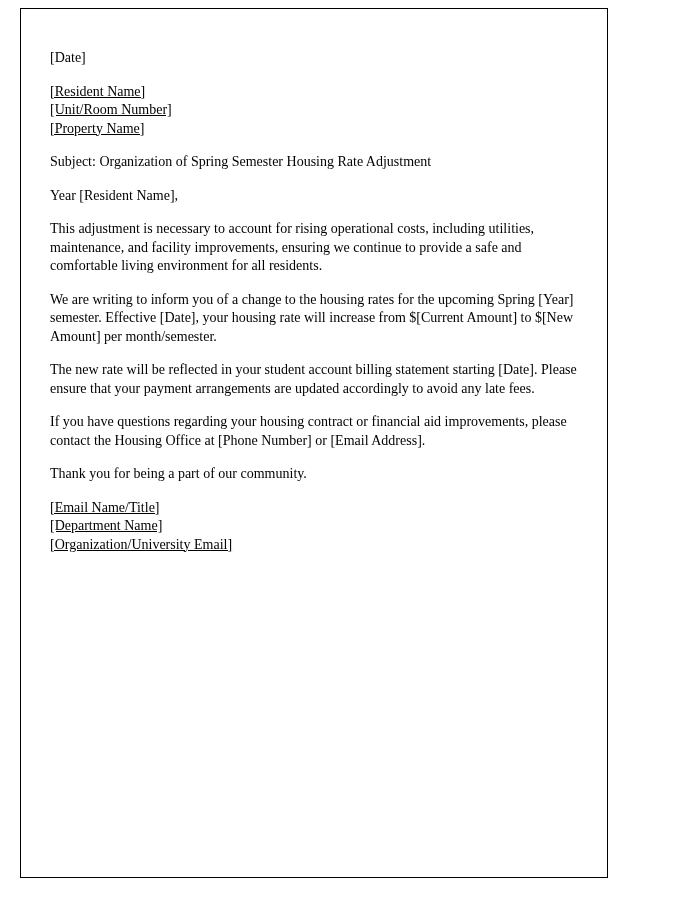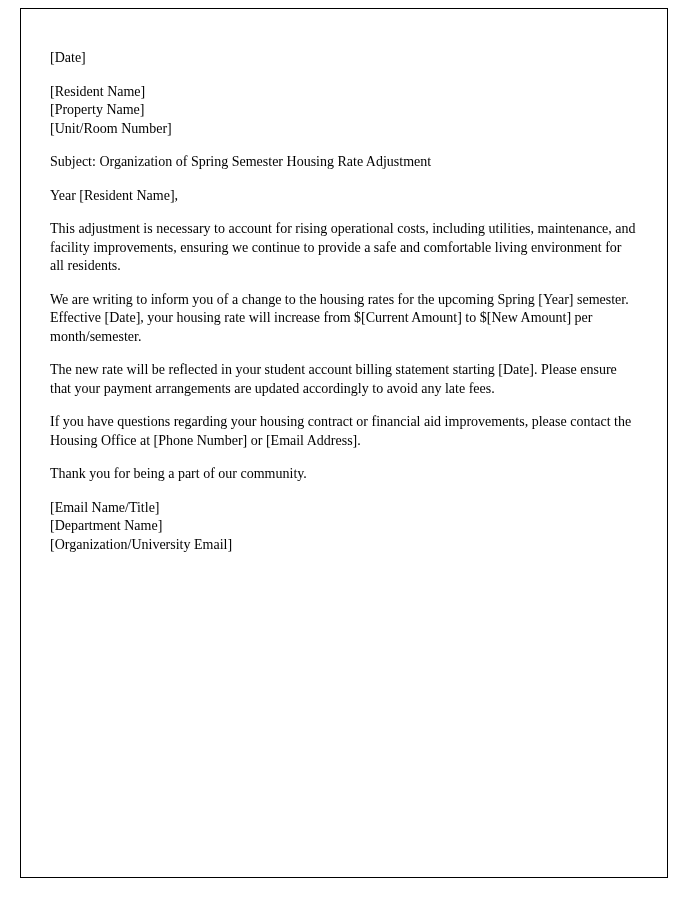--- a/index.html
+++ b/index.html
@@ -13,55 +13,56 @@
   .canvas {
     position: relative;
     width: 700px;
     height: 900px;
     background: #ffffff;
   }
   .page {
     position: absolute;
     left: 20px;
     top: 8px;
-    width: 648px;
+    width: 588px;
     height: 870px;
     box-sizing: border-box;
     border: 1px solid #000000;
     background: #ffffff;
     padding: 40px 30px 30px 29px;
     color: #000000;
     font-size: 14px;
     line-height: 18.5px;
   }
   .block {
     margin: 0 0 15px 0;
   }
   .block:last-child {
     margin-bottom: 0;
   }
   .line {
     display: block;
+    text-decoration: underline;
   }
   p {
     margin: 0;
   }
 </style>
 </head>
 <body>
 
 <div class="canvas">
   <div class="page">
 
     <p class="block">[Date]</p>
 
     <div class="block">
       <span class="line">[Resident Name]</span>
+      <span class="line">[Unit/Room Number]</span>
       <span class="line">[Property Name]</span>
-      <span class="line">[Unit/Room Number]</span>
     </div>
 
     <p class="block">Subject: Organization of Spring Semester Housing Rate Adjustment</p>
 
     <p class="block">Year [Resident Name],</p>
 
     <p class="block">This adjustment is necessary to account for rising operational costs, including utilities, maintenance, and facility improvements, ensuring we continue to provide a safe and comfortable living environment for all residents.</p>
 
     <p class="block">We are writing to inform you of a change to the housing rates for the upcoming Spring [Year] semester. Effective [Date], your housing rate will increase from $[Current Amount] to $[New Amount] per month/semester.</p>
 

